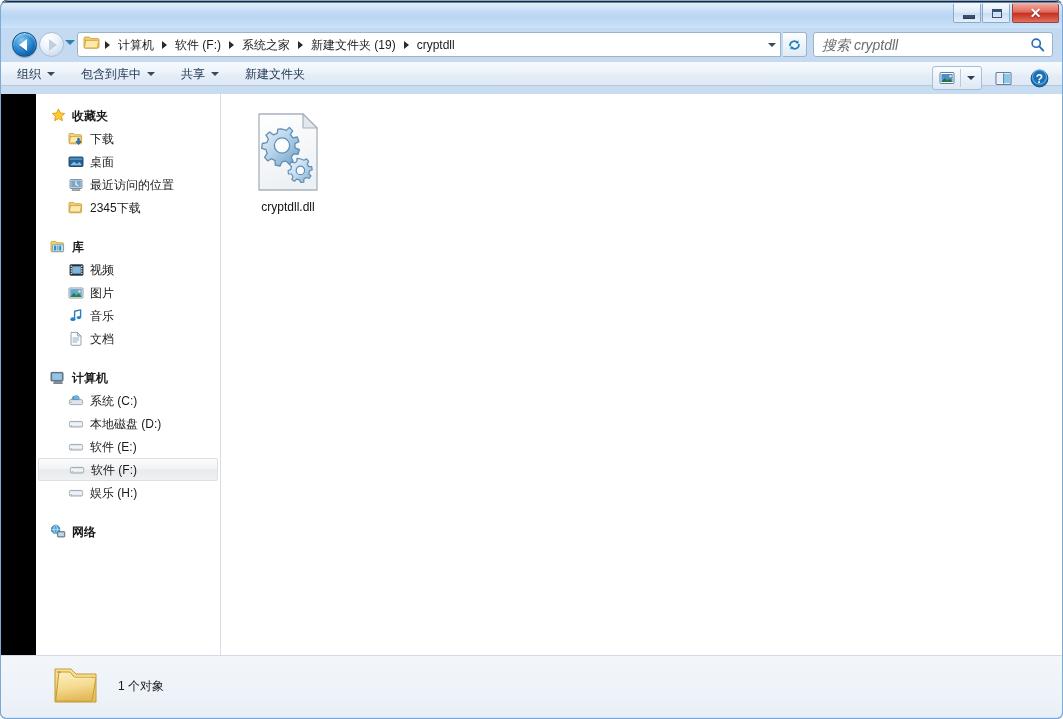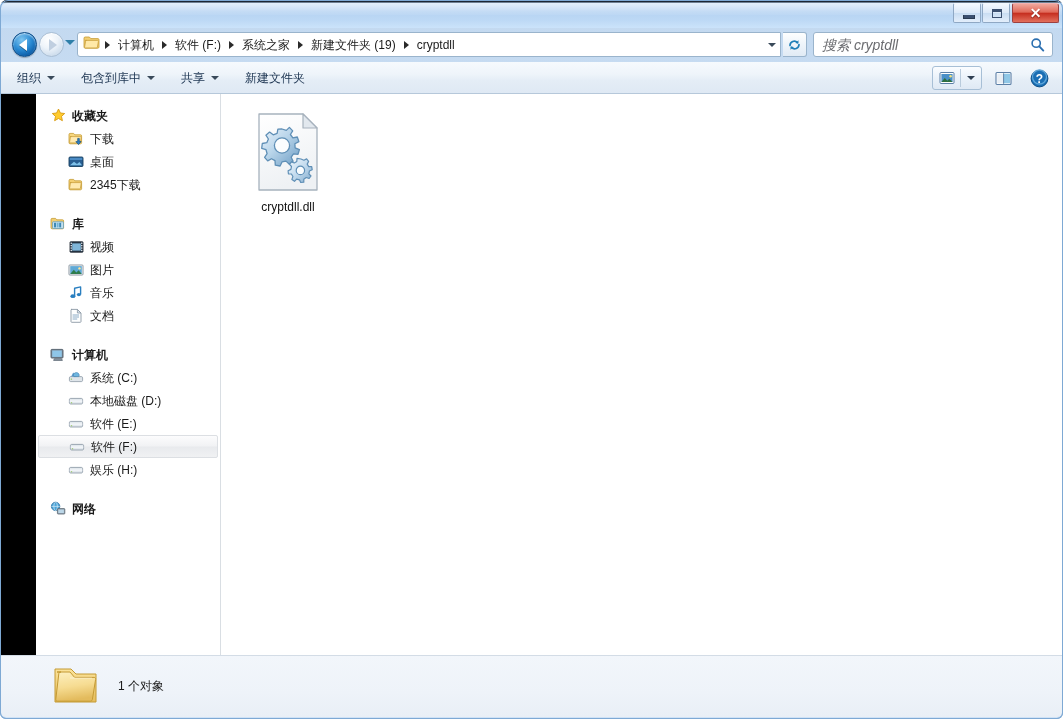--- a/index.html
+++ b/index.html
@@ -224,21 +224,21 @@
     margin-left: 8px;
     padding: 0;
   }
   .search-input::placeholder { color: #6b6c70; font-style: italic; opacity: 1; }
   .search-icon { margin-right: 7px; flex: none; display: flex; }
 
   
   .commandbar {
     position: absolute;
     left: 1px; top: 62px;
-    width: 1061px; height: 32px;
+    width: 1061px; height: 24px;
     background: linear-gradient(180deg, #f6fafd 0%, #eef4fa 40%, #e4edf6 60%, #dfe9f4 100%);
     border-bottom: 1px solid #b6c8da;
     box-sizing: border-box;
     display: flex;
     align-items: center;
   }
   .cmd-item {
     font-size: 12px;
     color: #1b3350;
     padding: 4px 10px;
@@ -558,20 +558,31 @@
         </div>
         <div class="sb-row child">
           <span class="sb-icon">
             <svg width="16" height="14" viewBox="0 0 16 14">
               <rect x="1" y="2" width="14" height="9.5" rx="1" fill="#2a5f92" stroke="#16405f" stroke-width=".9"></rect>
               <path d="M2 10.3l4-3.6 3 2.4 2.4-2.1 2.6 3.3z" fill="#7fc1e8"></path>
               <rect x="1.8" y="2.8" width="12.4" height="2.2" fill="#4b8bc4"></rect>
             </svg>
           </span>
           <span class="sb-label">桌面</span>
+        </div>
+        <div class="sb-row child">
+          <span class="sb-icon">
+            <svg width="16" height="14" viewBox="0 0 16 14">
+              <rect x="2" y="1.5" width="12" height="9" rx="1" fill="#cfd8e0" stroke="#7d8a96" stroke-width=".9"></rect>
+              <rect x="3.2" y="2.6" width="9.6" height="6.6" fill="#7ba7cc"></rect>
+              <path d="M4 12.5h8l-1-1.8H5z" fill="#aab6c2" stroke="#7d8a96" stroke-width=".7"></path>
+              <path d="M8 3.8v2.6l1.9 1.2" fill="none" stroke="#ffffff" stroke-width="1.1" stroke-linecap="round"></path>
+            </svg>
+          </span>
+          <span class="sb-label">最近访问的位置</span>
         </div>
         <div class="sb-row child">
           <span class="sb-icon">
             <svg width="16" height="15" viewBox="0 0 16 15">
               <path d="M1 3.4c0-.6.4-1 1-1h3.6l1.2 1.4h5.8c.6 0 1 .4 1 1v7c0 .5-.4 1-1 1H2c-.6 0-1-.5-1-1z" fill="#f3cf72" stroke="#c49a34" stroke-width=".8"></path>
               <path d="M2.2 5.6h10.4c.4 0 .7.3.6.8l-.8 4.8c-.1.4-.4.7-.8.7H2.2c-.4 0-.7-.3-.6-.8l.8-4.8c.1-.4.4-.7.8-.7z" fill="#ffeab0" stroke="#c49a34" stroke-width=".7"></path>
             </svg>
           </span>
           <span class="sb-label">2345下载</span>
         </div>

